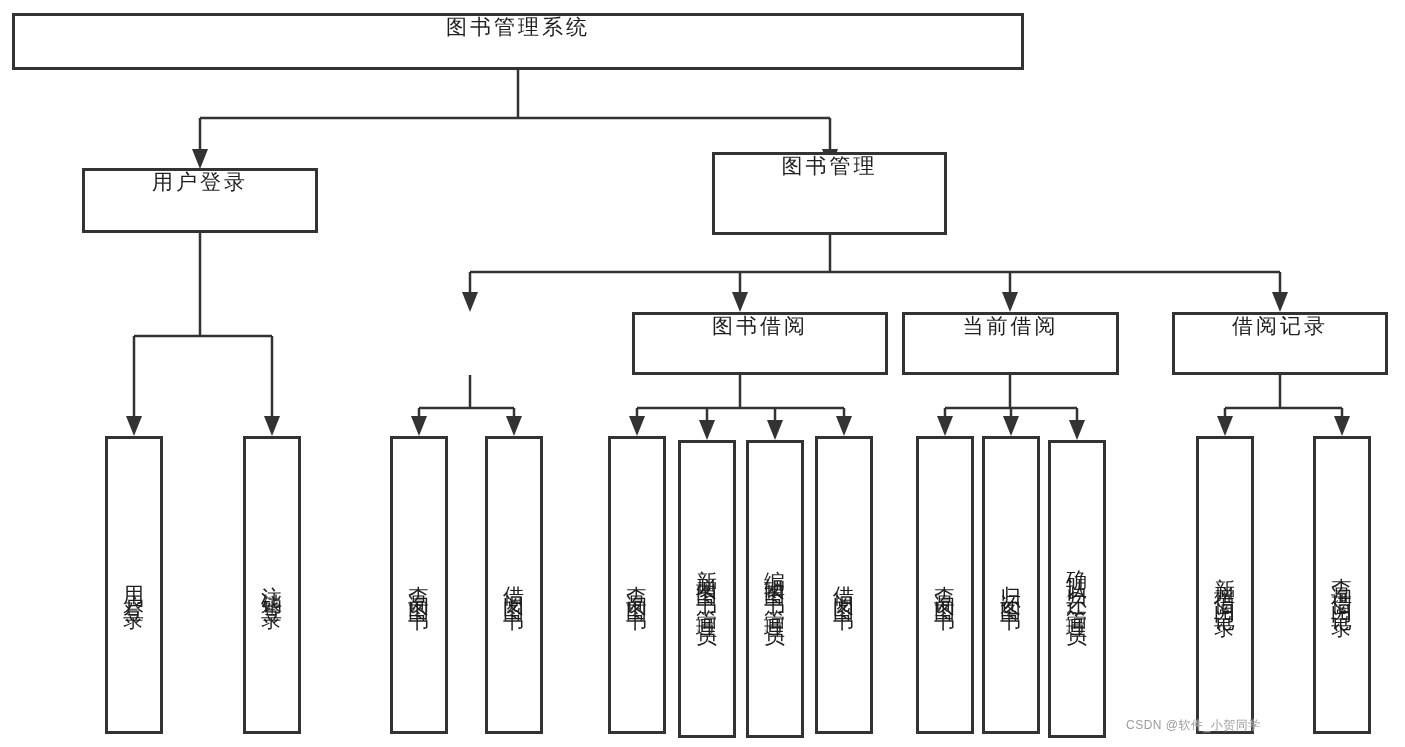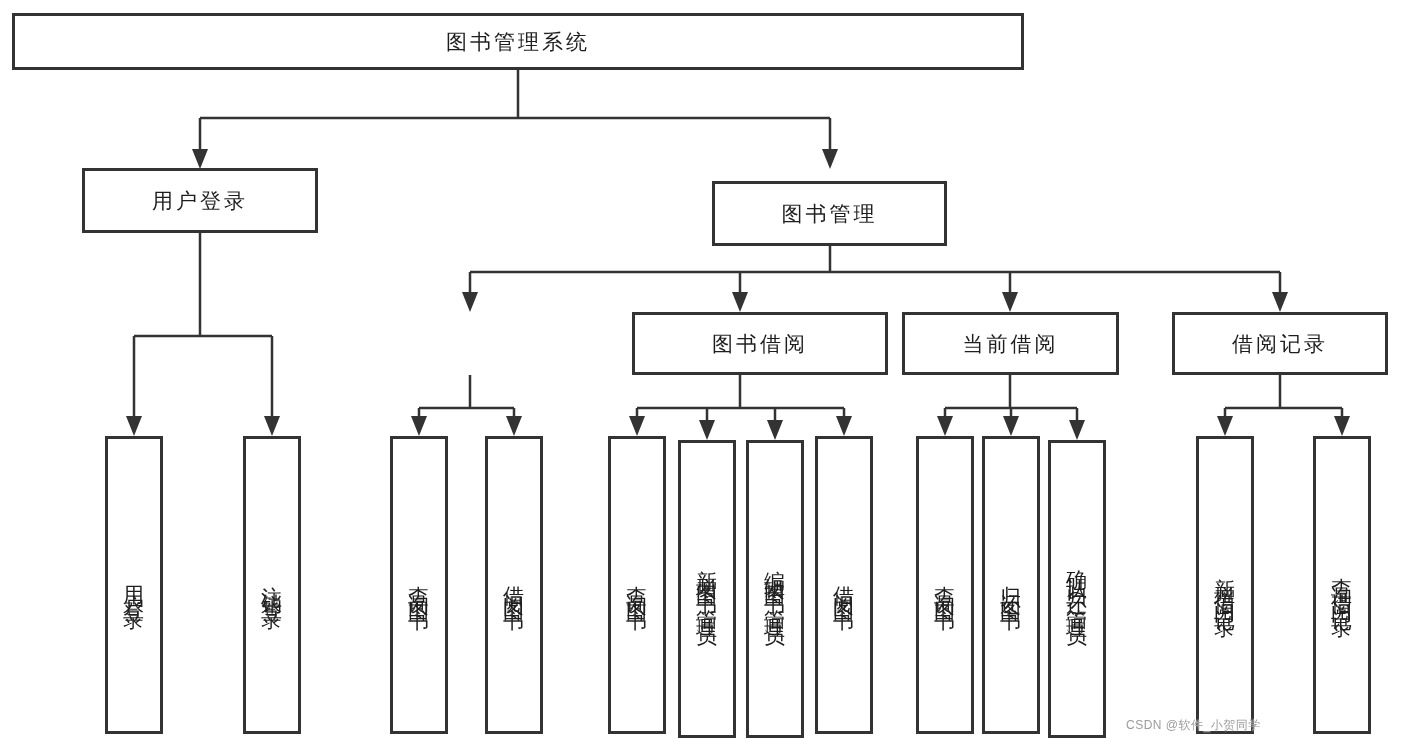--- a/index.html
+++ b/index.html
@@ -13,21 +13,21 @@
   .canvas{
     position:relative;width:1405px;height:747px;
     background:var(--background);overflow:hidden;
   }
   .wires{position:absolute;left:0;top:0;width:1405px;height:747px;}
   .edge{fill:none;stroke:var(--line);stroke-width:2.5;}
   .head{fill:var(--line);stroke:none;}
   .hbox{
     position:absolute;box-sizing:border-box;
     border:3px solid var(--line);background:#fff;
-    display:flex;align-items:center;justify-content:center;
+    display:flex;align-items:flex-start;justify-content:center;
   }
   .hlabel{
     font-size:21px;letter-spacing:3px;color:var(--text);
     white-space:nowrap;line-height:1;
   }
   .vbox{
     position:absolute;box-sizing:border-box;
     width:58px;height:298px;
     border:3px solid var(--line);background:#fff;
     display:flex;align-items:center;justify-content:center;
@@ -100,21 +100,21 @@
     </g>
   </svg>
 
   <div class="hbox" style="left:12px;top:13px;width:1012px;height:57px">
     <span class="hlabel">图书管理系统</span>
   </div>
 
   <div class="hbox" style="left:82px;top:168px;width:236px;height:65px">
     <span class="hlabel">用户登录</span>
   </div>
-  <div class="hbox" style="left:712px;top:181px;width:235px;height:65px">
+  <div class="hbox" style="left:712px;top:152px;width:235px;height:83px">
     <span class="hlabel">图书管理</span>
   </div>
 
   <div class="hbox" style="left:632px;top:312px;width:256px;height:63px">
     <span class="hlabel">图书借阅</span>
   </div>
   <div class="hbox" style="left:902px;top:312px;width:217px;height:63px">
     <span class="hlabel">当前借阅</span>
   </div>
   <div class="hbox" style="left:1172px;top:312px;width:216px;height:63px">

